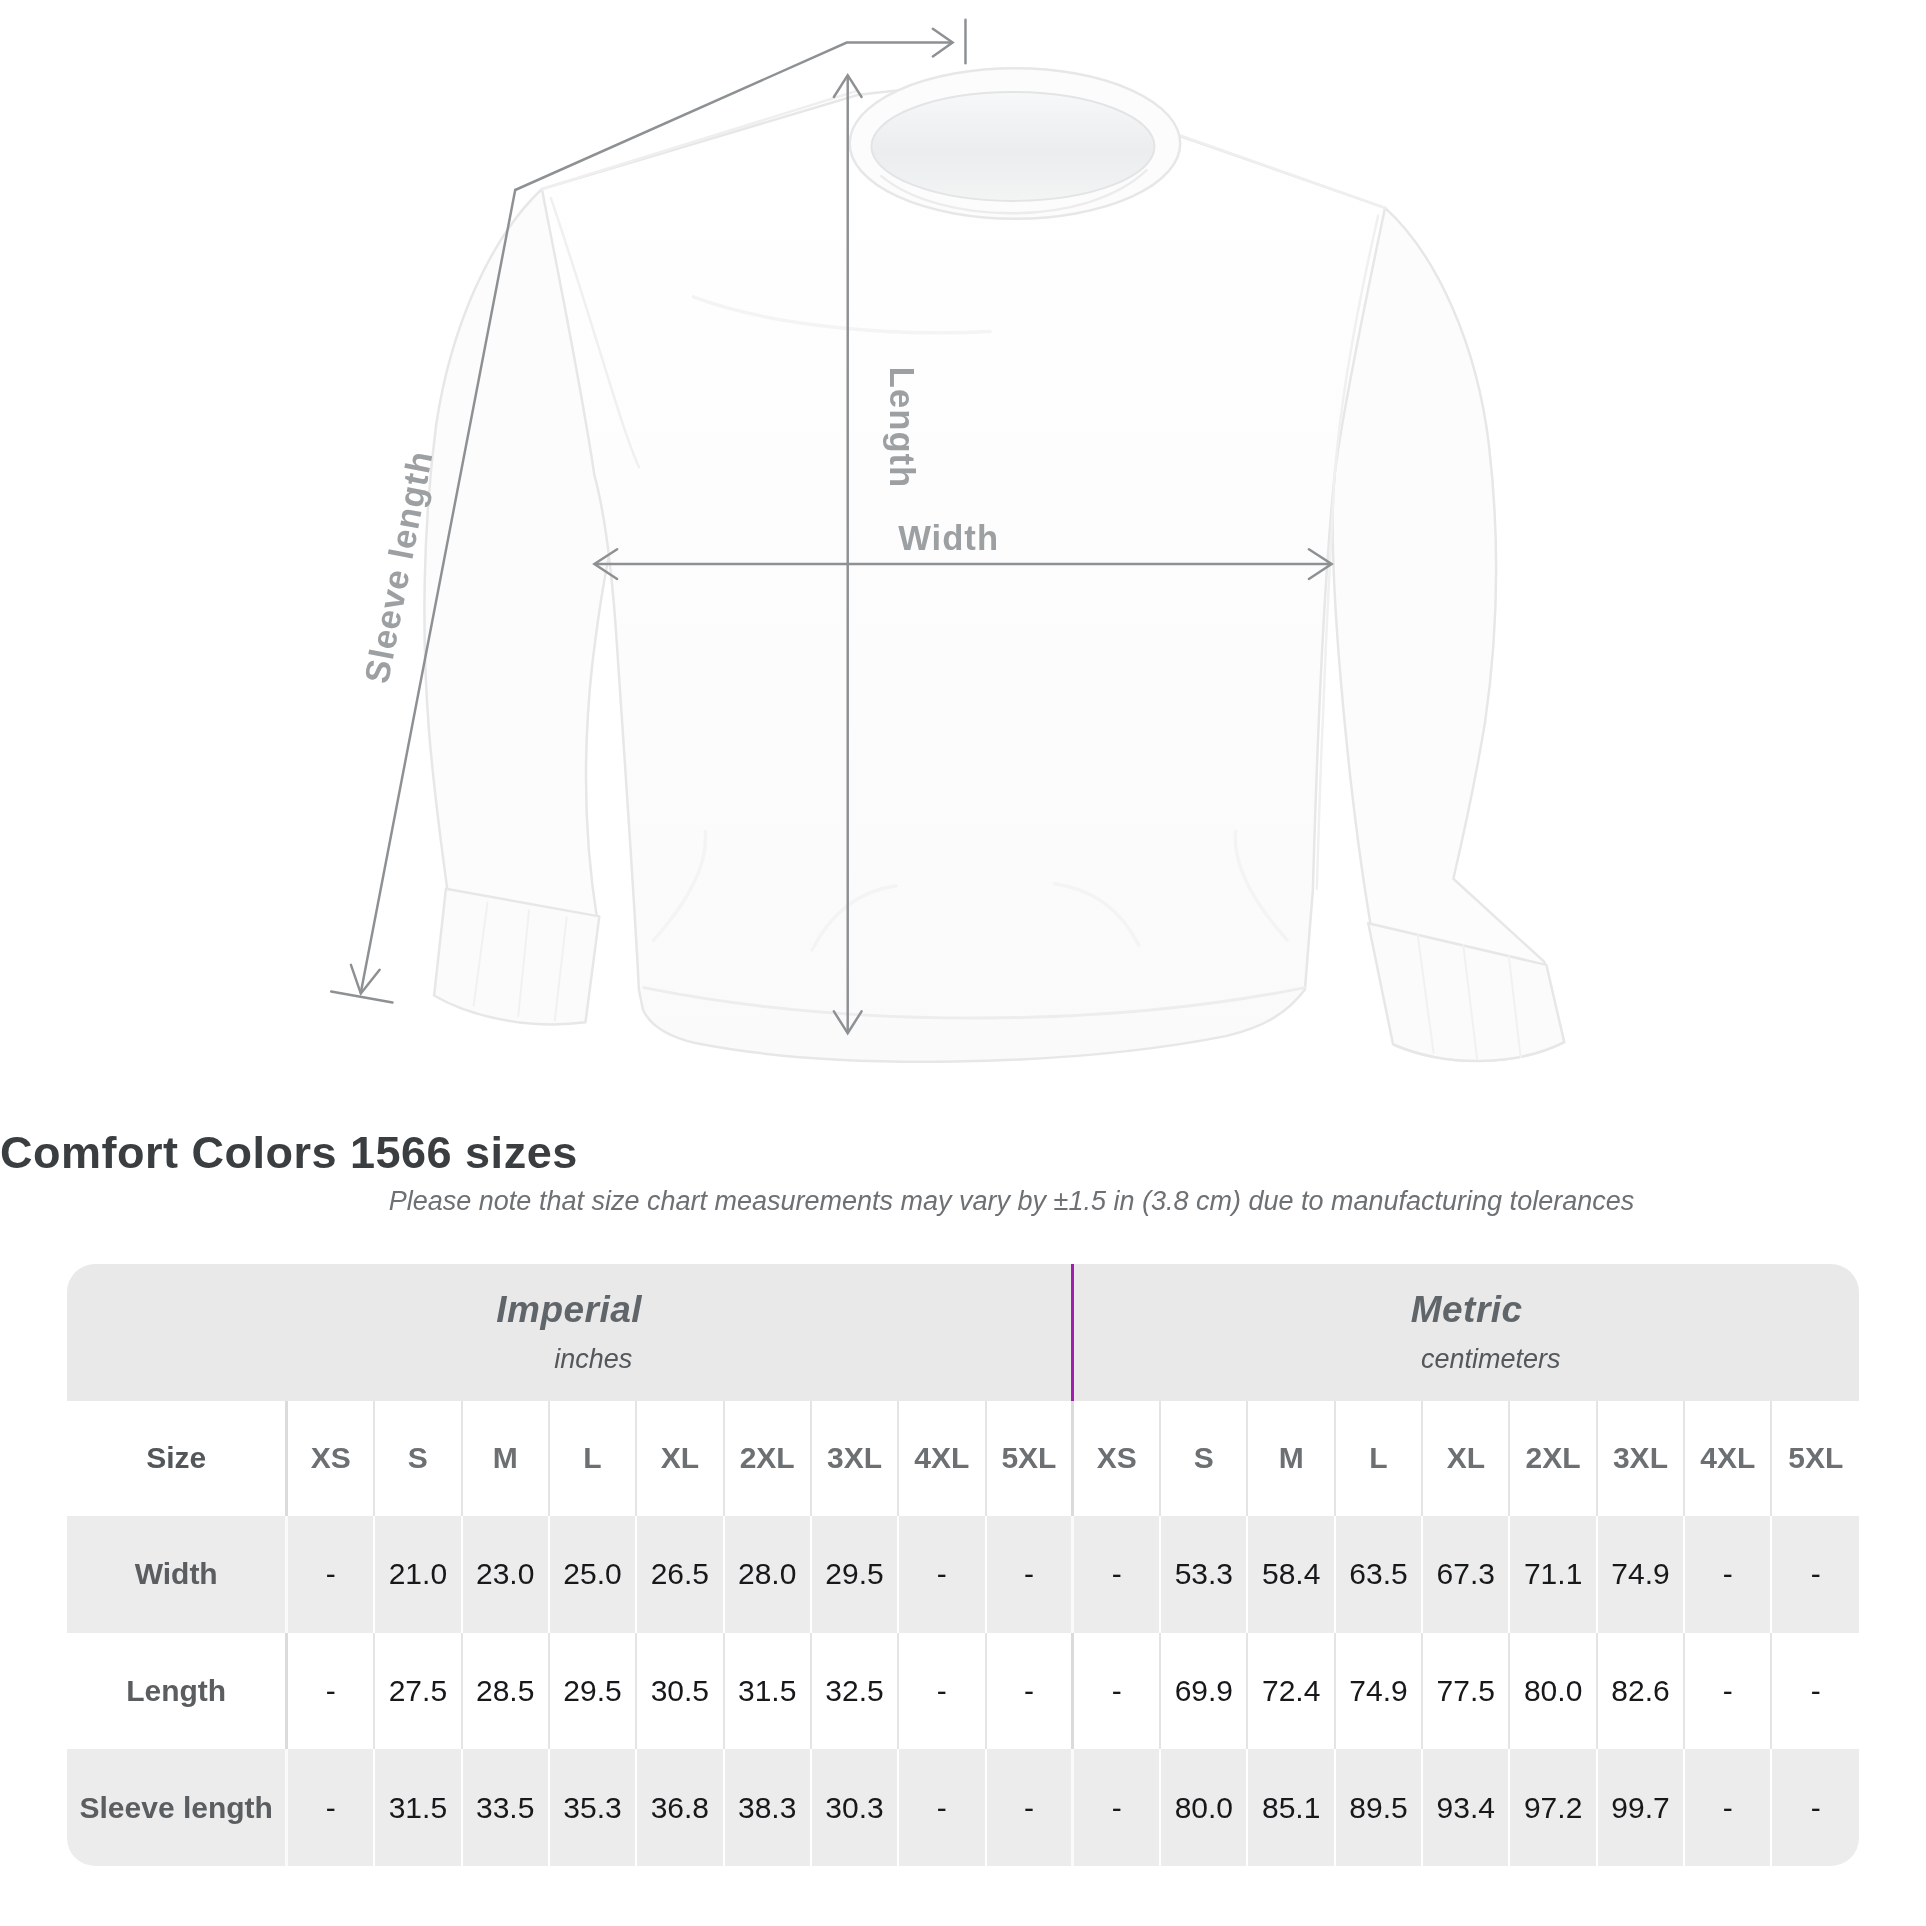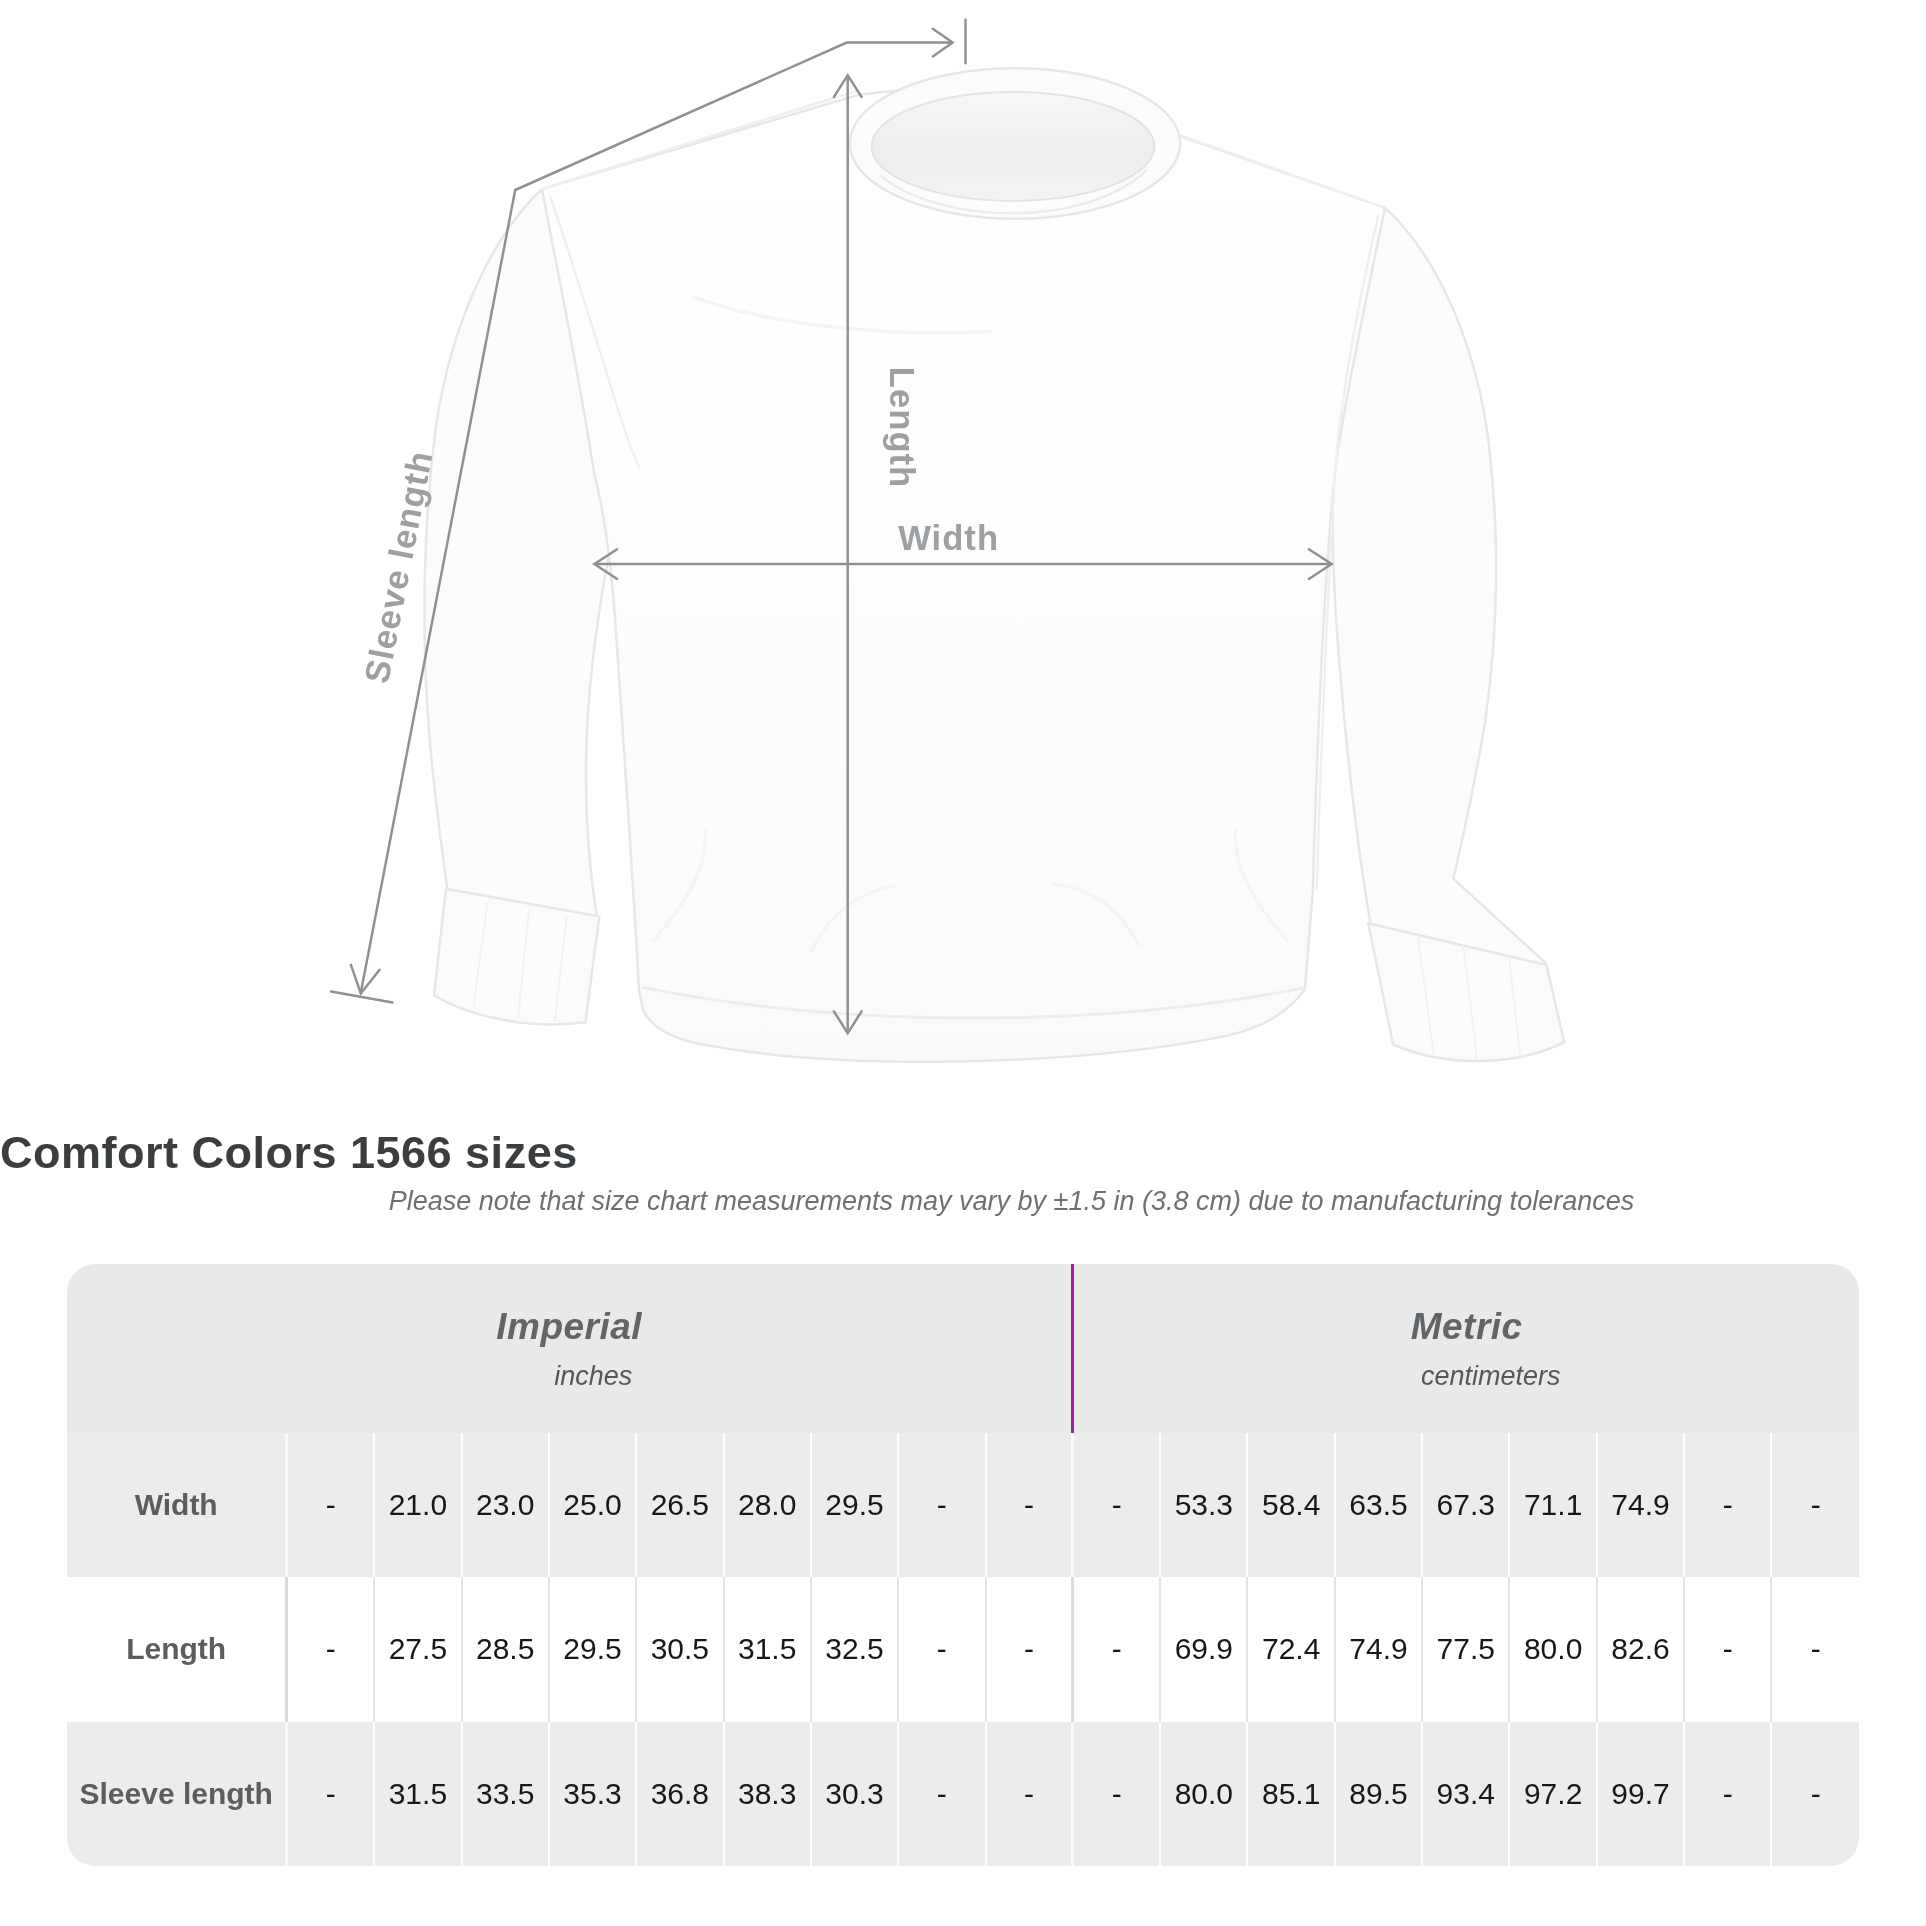--- a/index.html
+++ b/index.html
@@ -144,20 +144,41 @@
         <th class="band imp" colspan="10">
           <div class="big">Imperial</div>
           <div class="small">inches</div>
         </th>
         <th class="band met" colspan="9">
           <div class="big">Metric</div>
           <div class="small">centimeters</div>
         </th>
       </tr>
 
+      <tr class="size-row">
+        <th class="size-head">Size</th>
+        <th class="sz b1">XS</th>
+        <th class="sz b">S</th>
+        <th class="sz b">M</th>
+        <th class="sz b">L</th>
+        <th class="sz b">XL</th>
+        <th class="sz b">2XL</th>
+        <th class="sz b">3XL</th>
+        <th class="sz b">4XL</th>
+        <th class="sz b">5XL</th>
+        <th class="sz b2">XS</th>
+        <th class="sz b">S</th>
+        <th class="sz b">M</th>
+        <th class="sz b">L</th>
+        <th class="sz b">XL</th>
+        <th class="sz b">2XL</th>
+        <th class="sz b">3XL</th>
+        <th class="sz b">4XL</th>
+        <th class="sz b">5XL</th>
+      </tr>
 
       <tr class="data-row gray">
         <th class="rl">Width</th>
         <td class="v b1">-</td>
         <td class="v b">21.0</td>
         <td class="v b">23.0</td>
         <td class="v b">25.0</td>
         <td class="v b">26.5</td>
         <td class="v b">28.0</td>
         <td class="v b">29.5</td>

